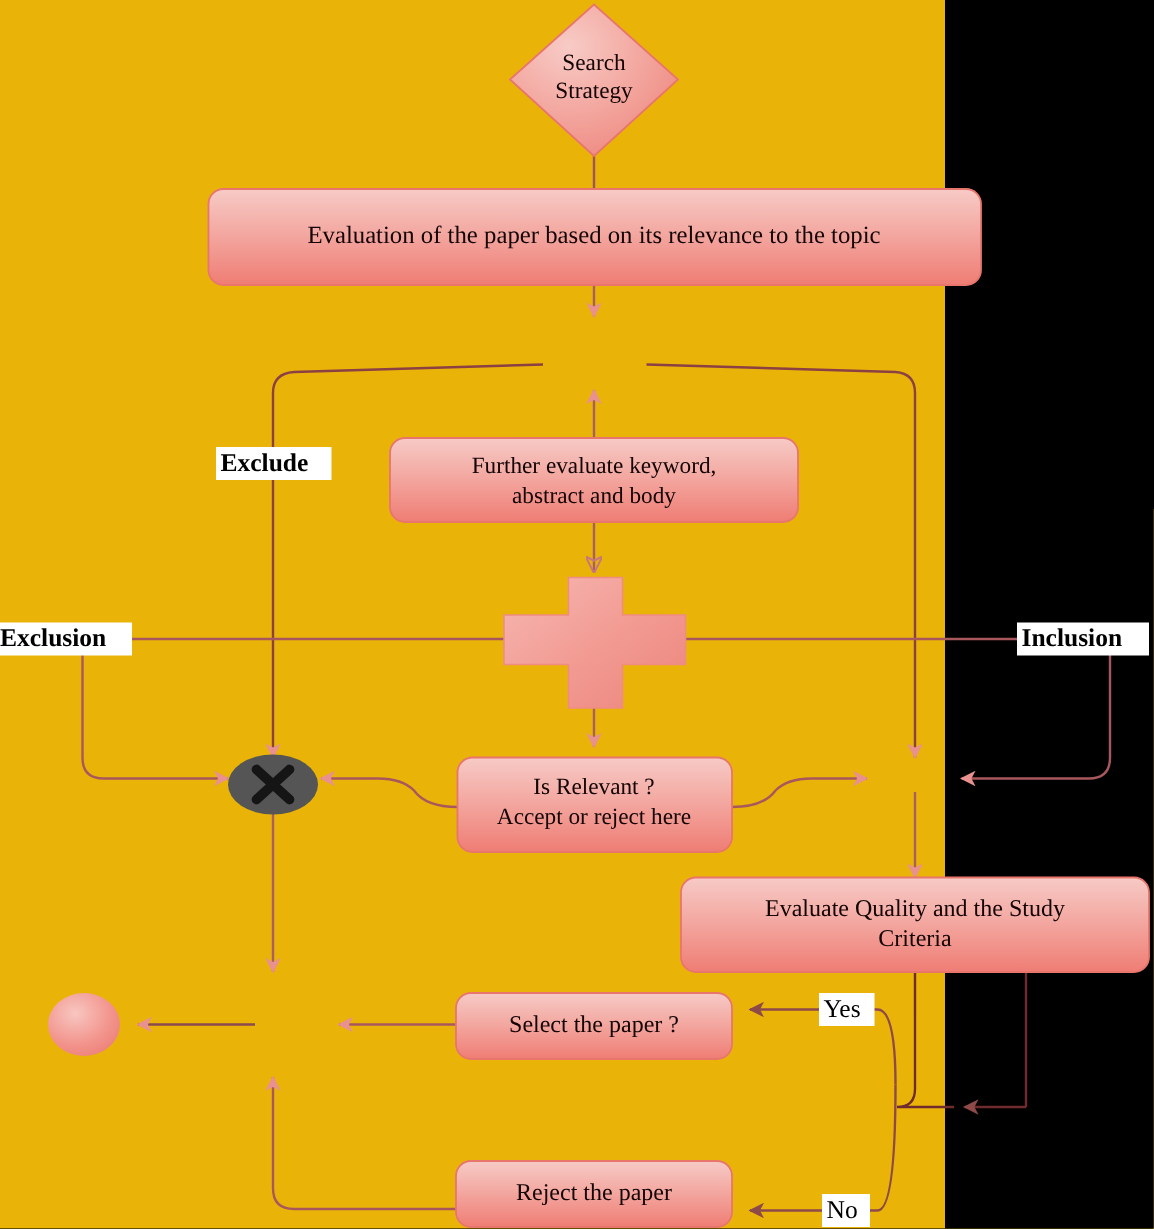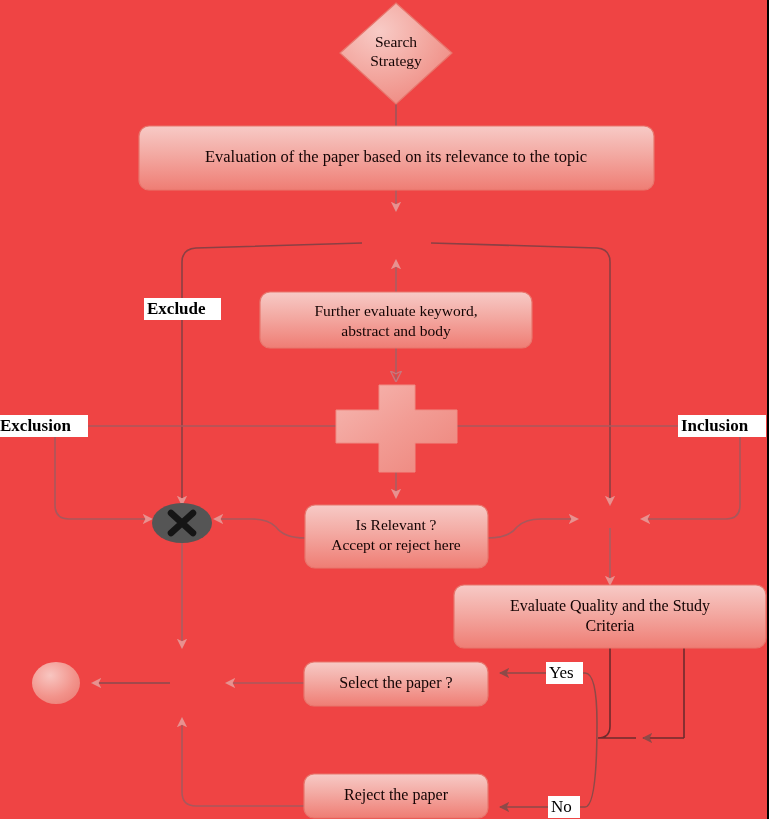--- a/index.html
+++ b/index.html
@@ -1,17 +1,17 @@
 <!DOCTYPE html>
 <html><head>
 <meta charset="utf-8">
 <style>
   html,body{margin:0;padding:0;background:#000;}
   body{width:769px;height:819px;overflow:hidden;font-family:"Liberation Serif",serif;}
-  #stage{position:relative;width:767px;height:819px;background:#ef4444;}
+  #stage{position:relative;width:630px;height:819px;background:#eab308;}
   svg{position:absolute;top:0;left:0;width:769px;height:819px;}
   .nodetext{font-family:"Liberation Serif",serif;fill:#140404;text-anchor:middle;dominant-baseline:middle;}
   .edgelabel{font-family:"Liberation Serif",serif;fill:#000;dominant-baseline:middle;}
   .edgelabel.bold{font-weight:bold;}
   .lblbg{fill:#ffffff;}
 </style>
 </head>
 <body>
 
 <div id="stage">

